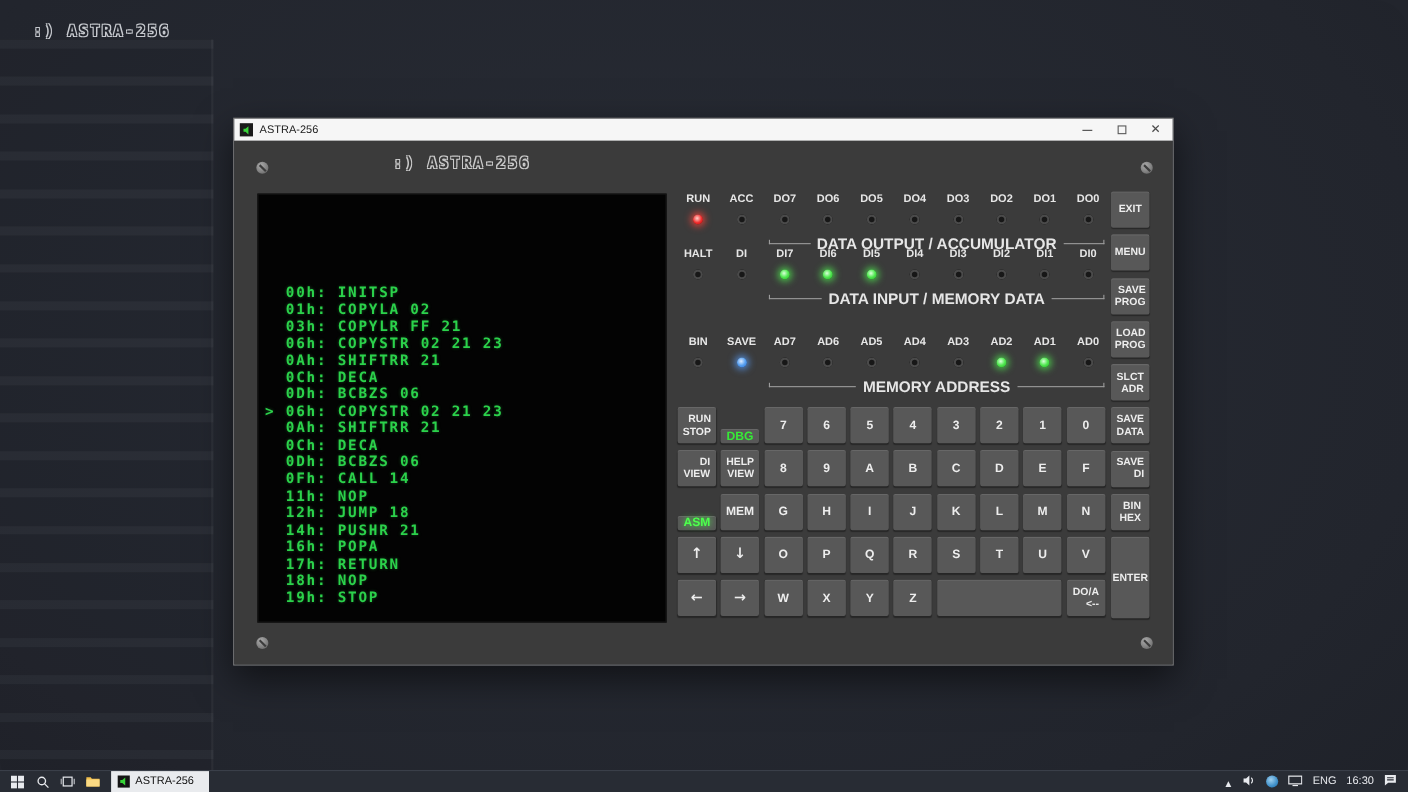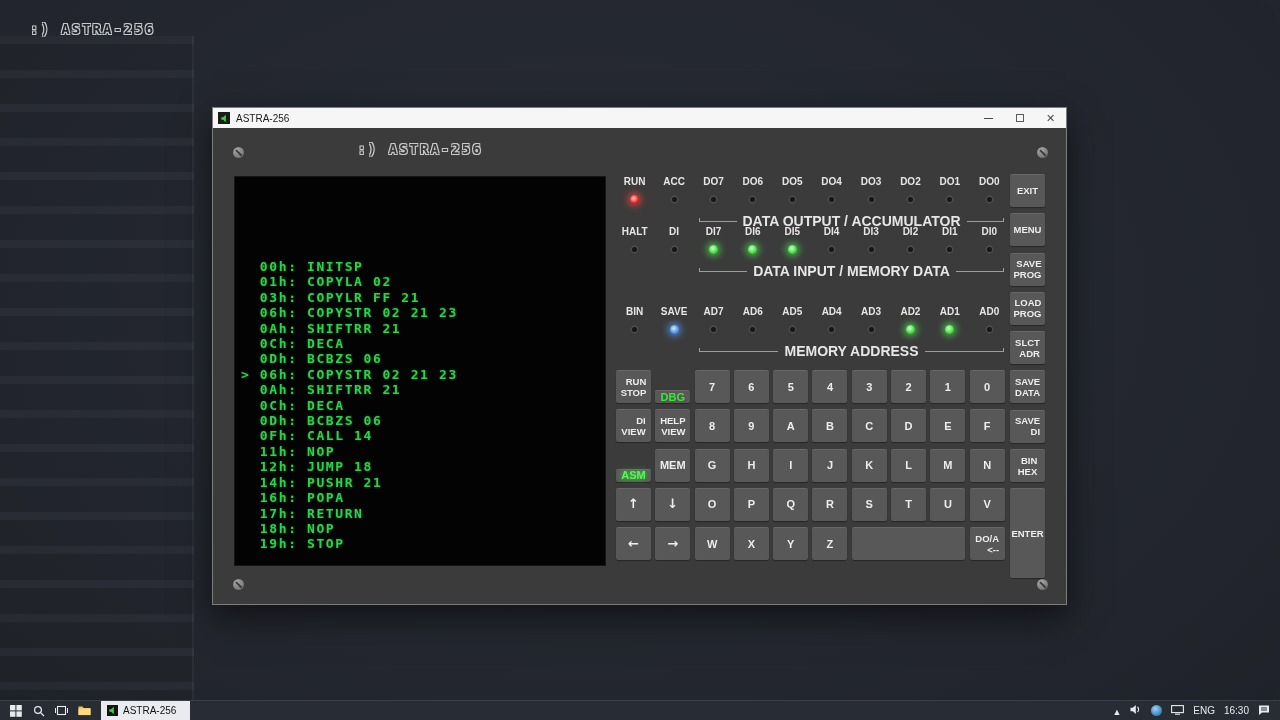--- a/index.html
+++ b/index.html
@@ -69,21 +69,21 @@
     display:flex;align-items:center;justify-content:center;text-align:right;white-space:pre-line;
     line-height:12px;box-shadow:0 1px 1px rgba(0,0,0,.35), inset 0 1px 0 rgba(255,255,255,.09);
     cursor:default;user-select:none;}
   .key.small{font-size:9.5px;line-height:11px;}
   .key.accent{color:#37e937;margin-top:20px;}
   .key.glow{color:#4dff4d;text-shadow:0 0 6px rgba(70,255,70,.9);}
   .key.span3{grid-column:span 3;}
   .key.arrow{font-size:13px;font-family:"DejaVu Sans",sans-serif;}
   .side-col{position:absolute;left:797px;top:46px;width:35px;display:flex;flex-direction:column;gap:6.3px;}
   .side-btn{height:33px;flex:0 0 auto;font-size:9.5px;line-height:11px;}
-  .side-btn.tall{height:90px;}
+  .side-btn.tall{height:74px;}
 
   
   .taskbar{position:absolute;left:0;top:700px;width:1280px;height:20px;background:#282c34;
     border-top:1px solid #3a3f49;box-sizing:border-box;display:flex;align-items:center;}
   .tb-left{display:flex;align-items:center;height:100%;padding-left:4px;}
   .tbi{width:23px;height:100%;display:flex;align-items:center;justify-content:center;}
   .tb-app{height:100%;display:flex;align-items:center;background:#e9ebee;
     padding:0 14px 0 6px;margin-left:5px;gap:5px;font-size:10px;color:#111;}
   .app-ico{width:11px;height:11px;background:#141414;display:flex;align-items:center;justify-content:center;flex:0 0 auto;}
   .tb-tray{margin-left:auto;display:flex;align-items:center;height:100%;gap:9px;

